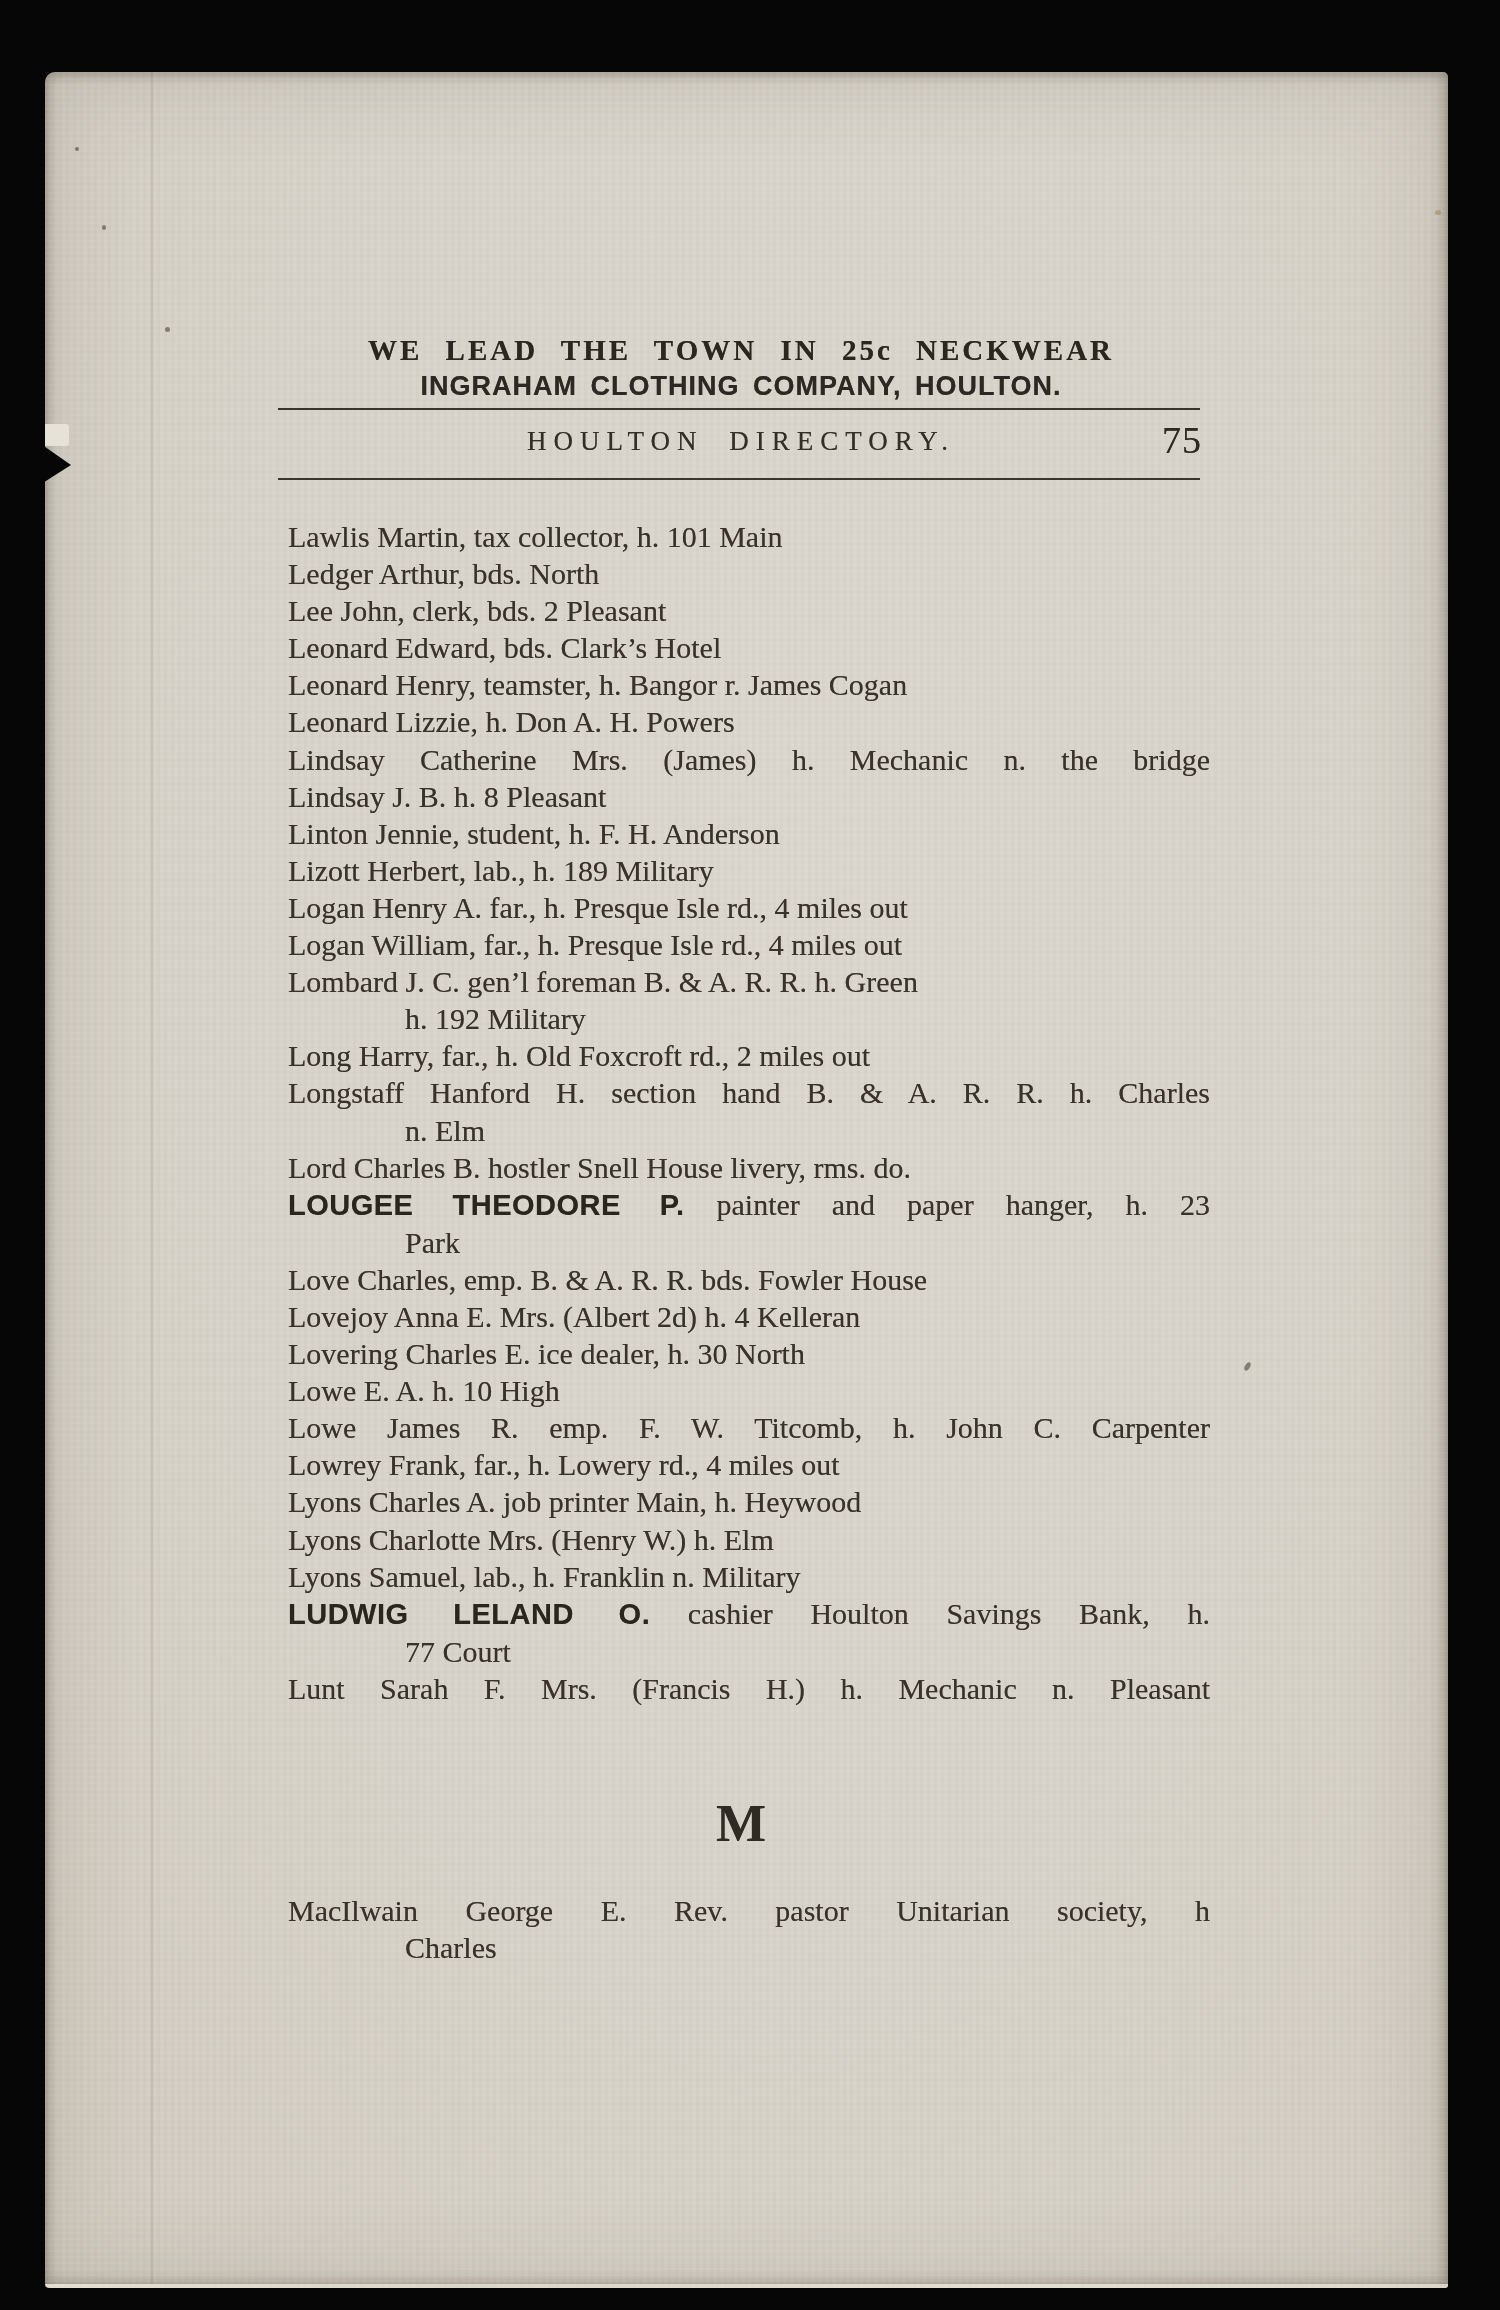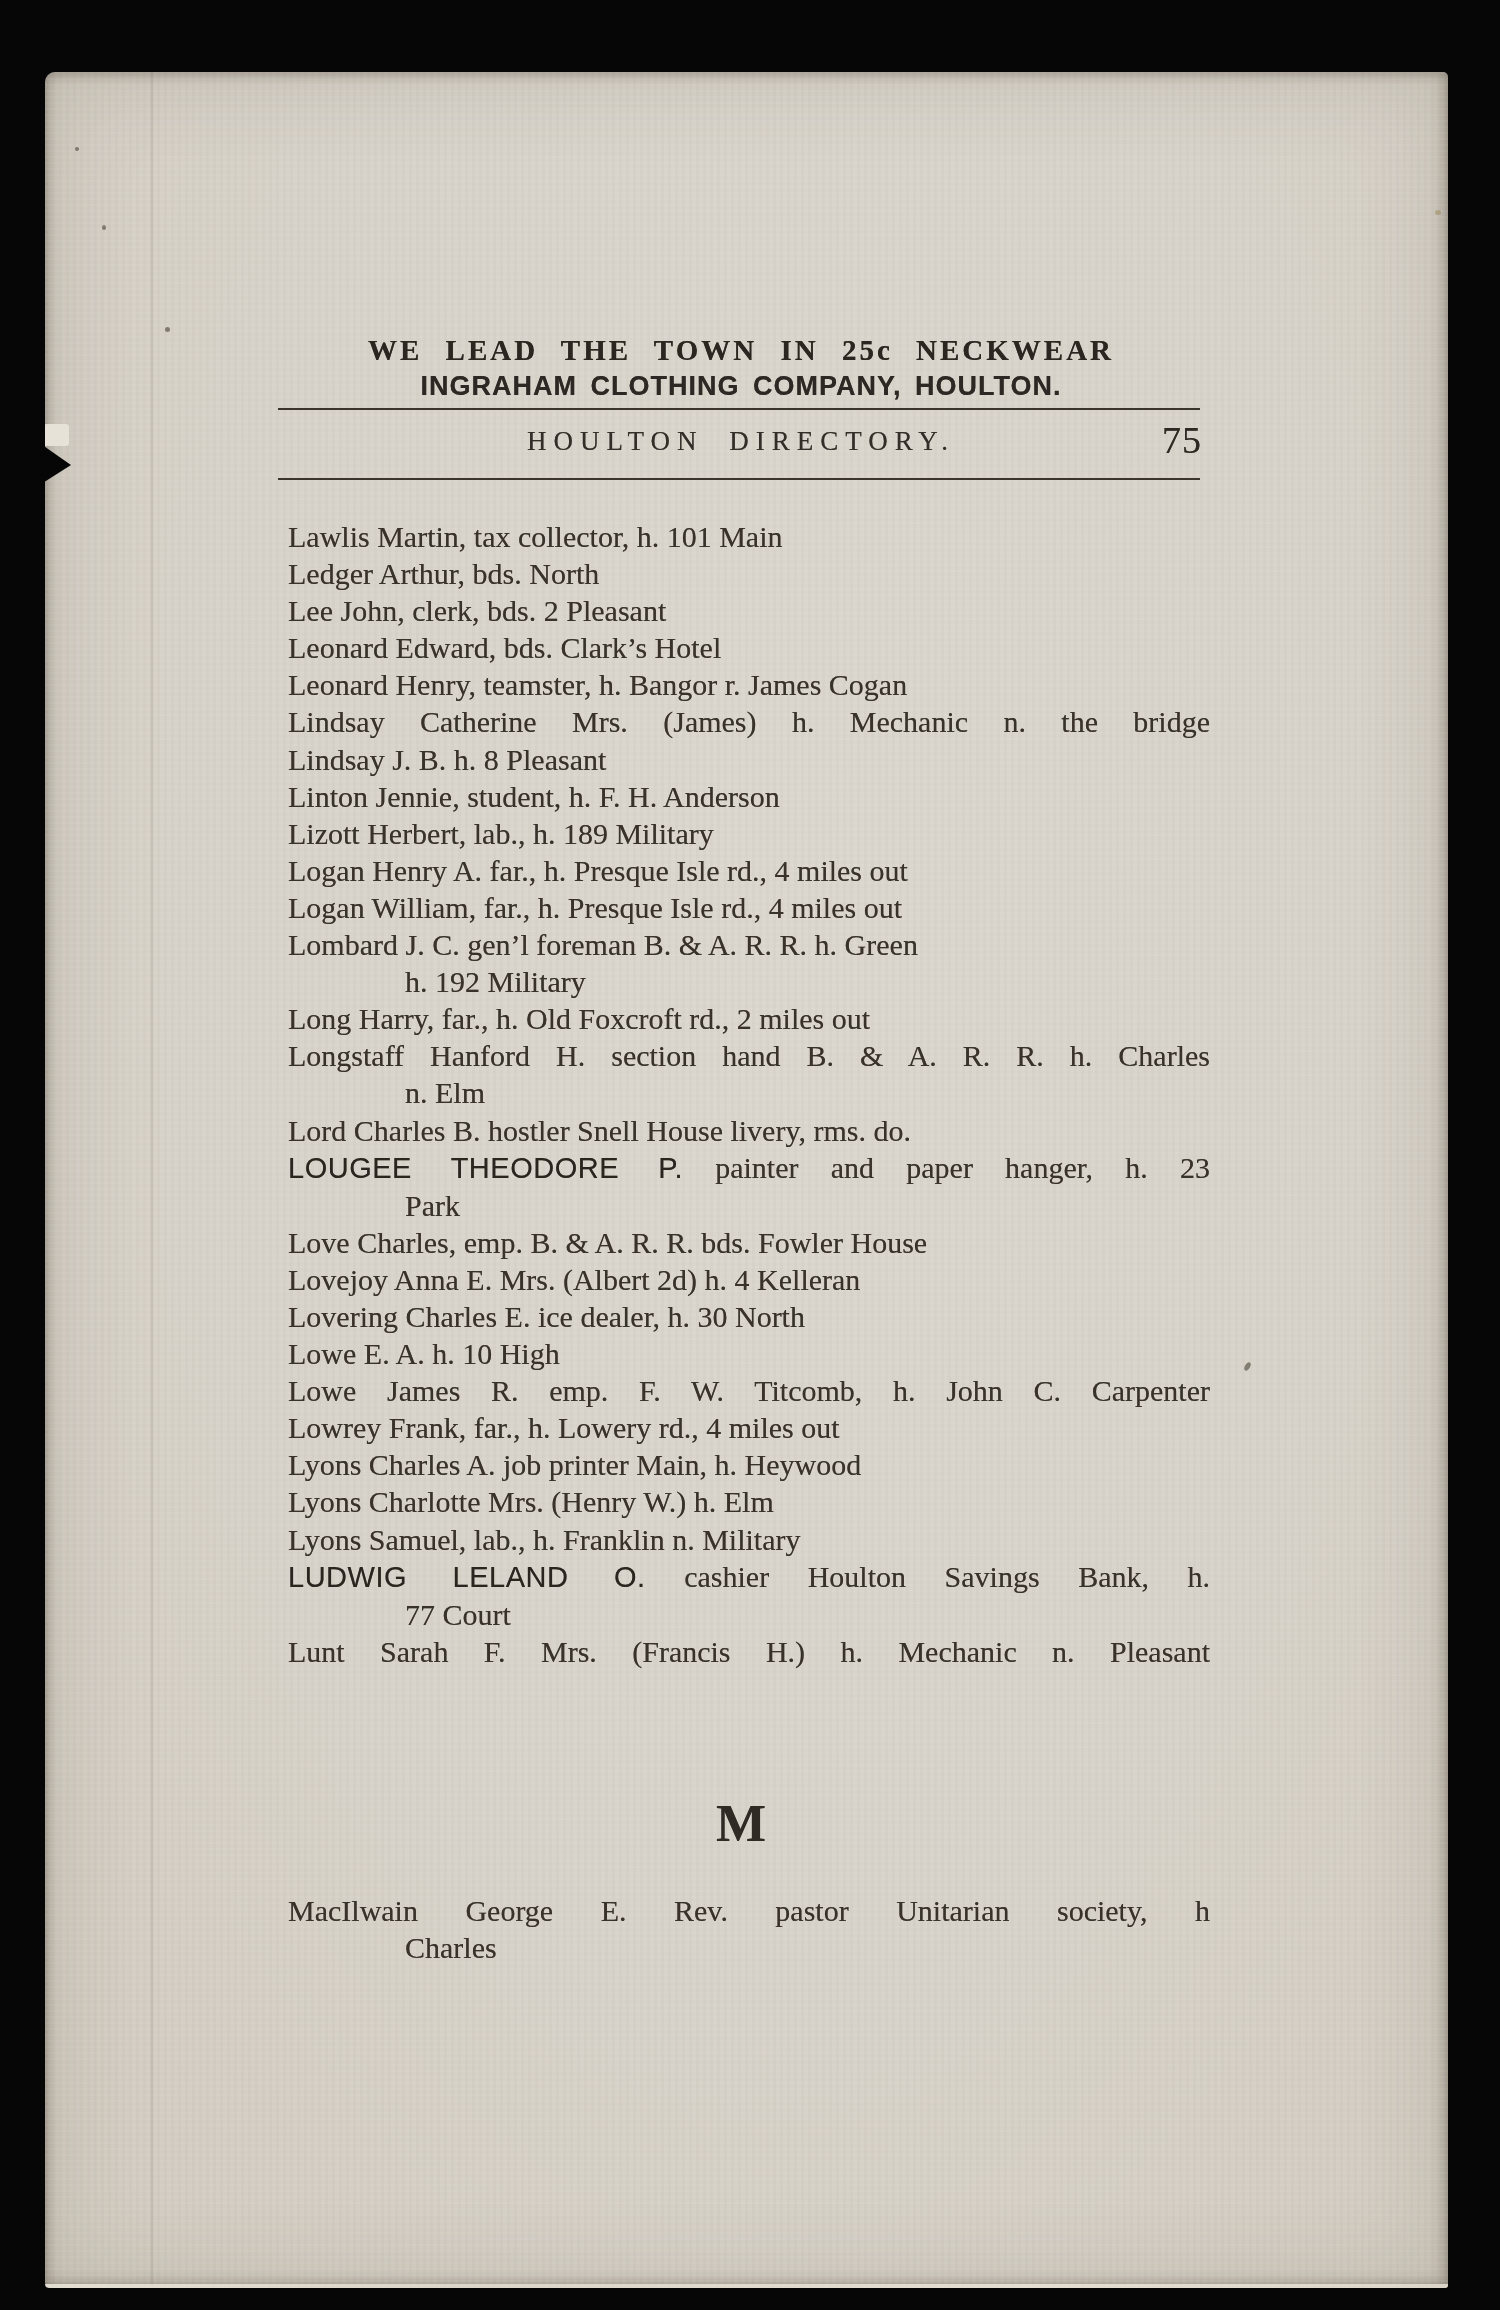--- a/index.html
+++ b/index.html
@@ -79,21 +79,21 @@
     text-shadow:0 0 .6px rgba(56,50,43,.6);
     white-space:nowrap;
   }
   .entry-line.indent{text-indent:0;}
   .entry-line.justify{
     white-space:normal;
     text-align:justify;text-align-last:justify;
   }
   .bold-lead{
     font-family:"Liberation Sans","DejaVu Sans",sans-serif;
-    font-weight:400;font-size:29px;letter-spacing:.5px;word-spacing:6px;color:#2a251f;
+    font-weight:700;font-size:29px;letter-spacing:.5px;word-spacing:6px;color:#2a251f;
   }
   .m-heading{
     position:absolute;top:1722px;left:0;width:100%;height:58px;line-height:58px;
     text-align:center;font-size:53px;font-weight:700;color:#2f2a24;
     text-shadow:0 0 .6px rgba(47,42,36,.6);
   }
 </style>
 </head>
 <body>
 
@@ -118,20 +118,21 @@
         <span class="page-num">75</span>
       </div>
       <div class="rule rule-2"></div>
 
       <div class="listing listing-l" id="listing-l">
           <div class="entry-line">Lawlis Martin, tax collector, h. 101 Main</div>
           <div class="entry-line">Ledger Arthur, bds. North</div>
           <div class="entry-line">Lee John, clerk, bds. 2 Pleasant</div>
           <div class="entry-line">Leonard Edward, bds. Clark’s Hotel</div>
           <div class="entry-line">Leonard Henry, teamster, h. Bangor r. James Cogan</div>
+          <div class="entry-line">Leonard Lizzie, h. Don A. H. Powers</div>
           <div class="entry-line justify">Lindsay Catherine Mrs. (James) h. Mechanic n. the bridge</div>
           <div class="entry-line">Lindsay J. B. h. 8 Pleasant</div>
           <div class="entry-line">Linton Jennie, student, h. F. H. Anderson</div>
           <div class="entry-line">Lizott Herbert, lab., h. 189 Military</div>
           <div class="entry-line">Logan Henry A. far., h. Presque Isle rd., 4 miles out</div>
           <div class="entry-line">Logan William, far., h. Presque Isle rd., 4 miles out</div>
           <div class="entry-line">Lombard J. C. gen’l foreman B. &amp; A. R. R. h. Green</div>
           <div class="entry-line indent">h. 192 Military</div>
           <div class="entry-line">Long Harry, far., h. Old Foxcroft rd., 2 miles out</div>
           <div class="entry-line justify">Longstaff Hanford H. section hand B. &amp; A. R. R. h. Charles</div>

